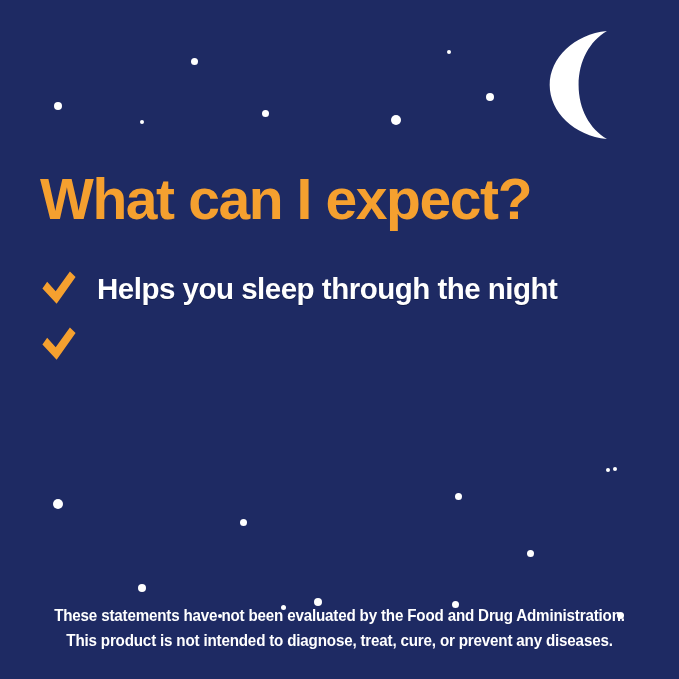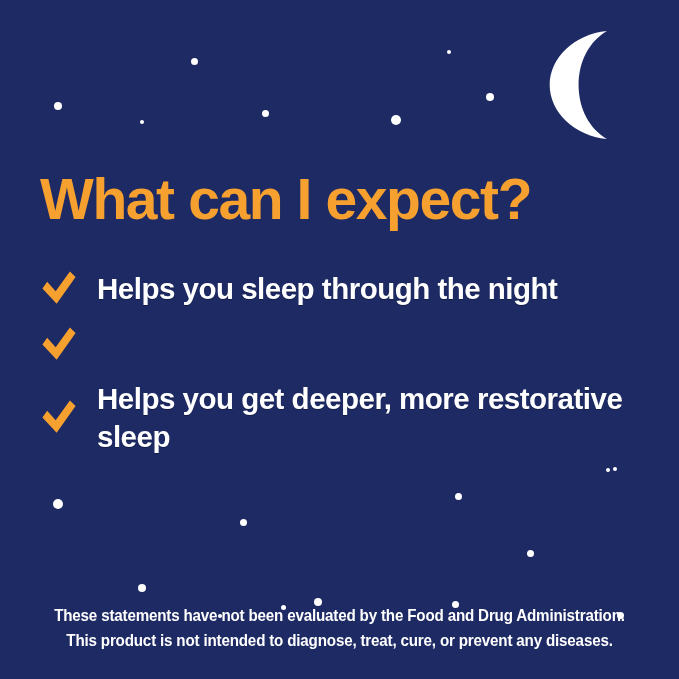--- a/index.html
+++ b/index.html
@@ -159,28 +159,20 @@
     </div>
 
     <div class="benefit">
       <span class="check-wrap">
         <svg viewBox="0 0 40 38" width="38" height="36" aria-hidden="true">
           <path d="M2.5 19.5 L7.5 12.5 L16.5 22.5 L31.5 1.5 L37.5 7.5 L17.5 35.5 Z" fill="#f5a02f"></path>
         </svg>
       </span>
     </div>
 
-    <div class="benefit">
-      <span class="check-wrap">
-        <svg viewBox="0 0 40 38" width="38" height="36" aria-hidden="true">
-          <path d="M2.5 19.5 L7.5 12.5 L16.5 22.5 L31.5 1.5 L37.5 7.5 L17.5 35.5 Z" fill="#f5a02f"></path>
-        </svg>
-      </span>
-      <span class="benefit-text" style="color: rgb(255, 255, 255);">Helps you get deeper, more restorative sleep</span>
-    </div>
 
   </div>
 
   <div id="disclaimer" style="color: rgb(255, 255, 255);">
     <span class="disclaimer-line">These statements have not been evaluated by the Food and Drug Administration.</span>
     <span class="disclaimer-line">This product is not intended to diagnose, treat, cure, or prevent any diseases.</span>
   </div>
 
 </div>
 

